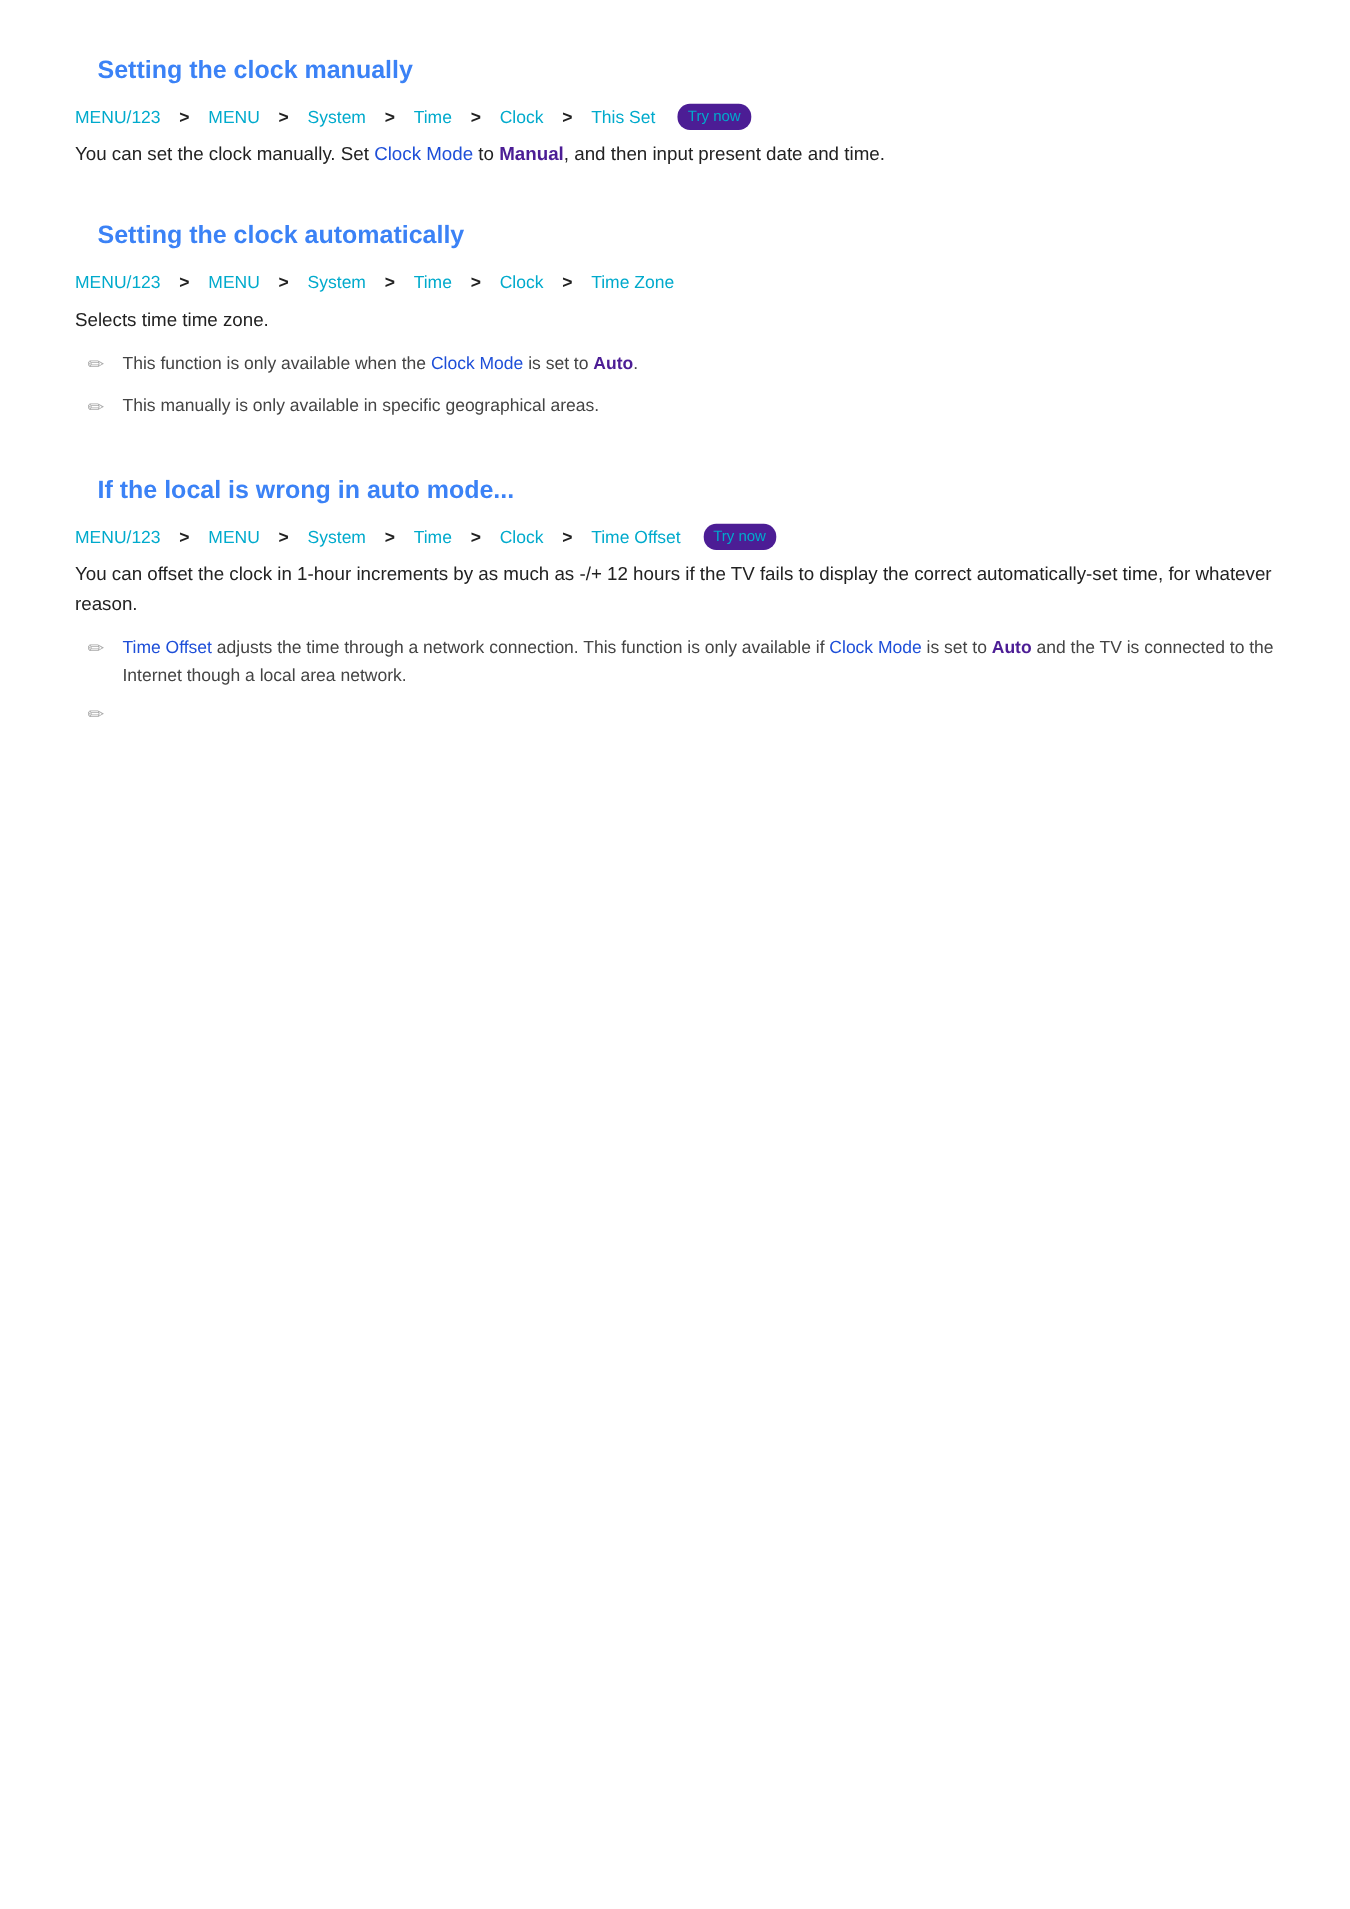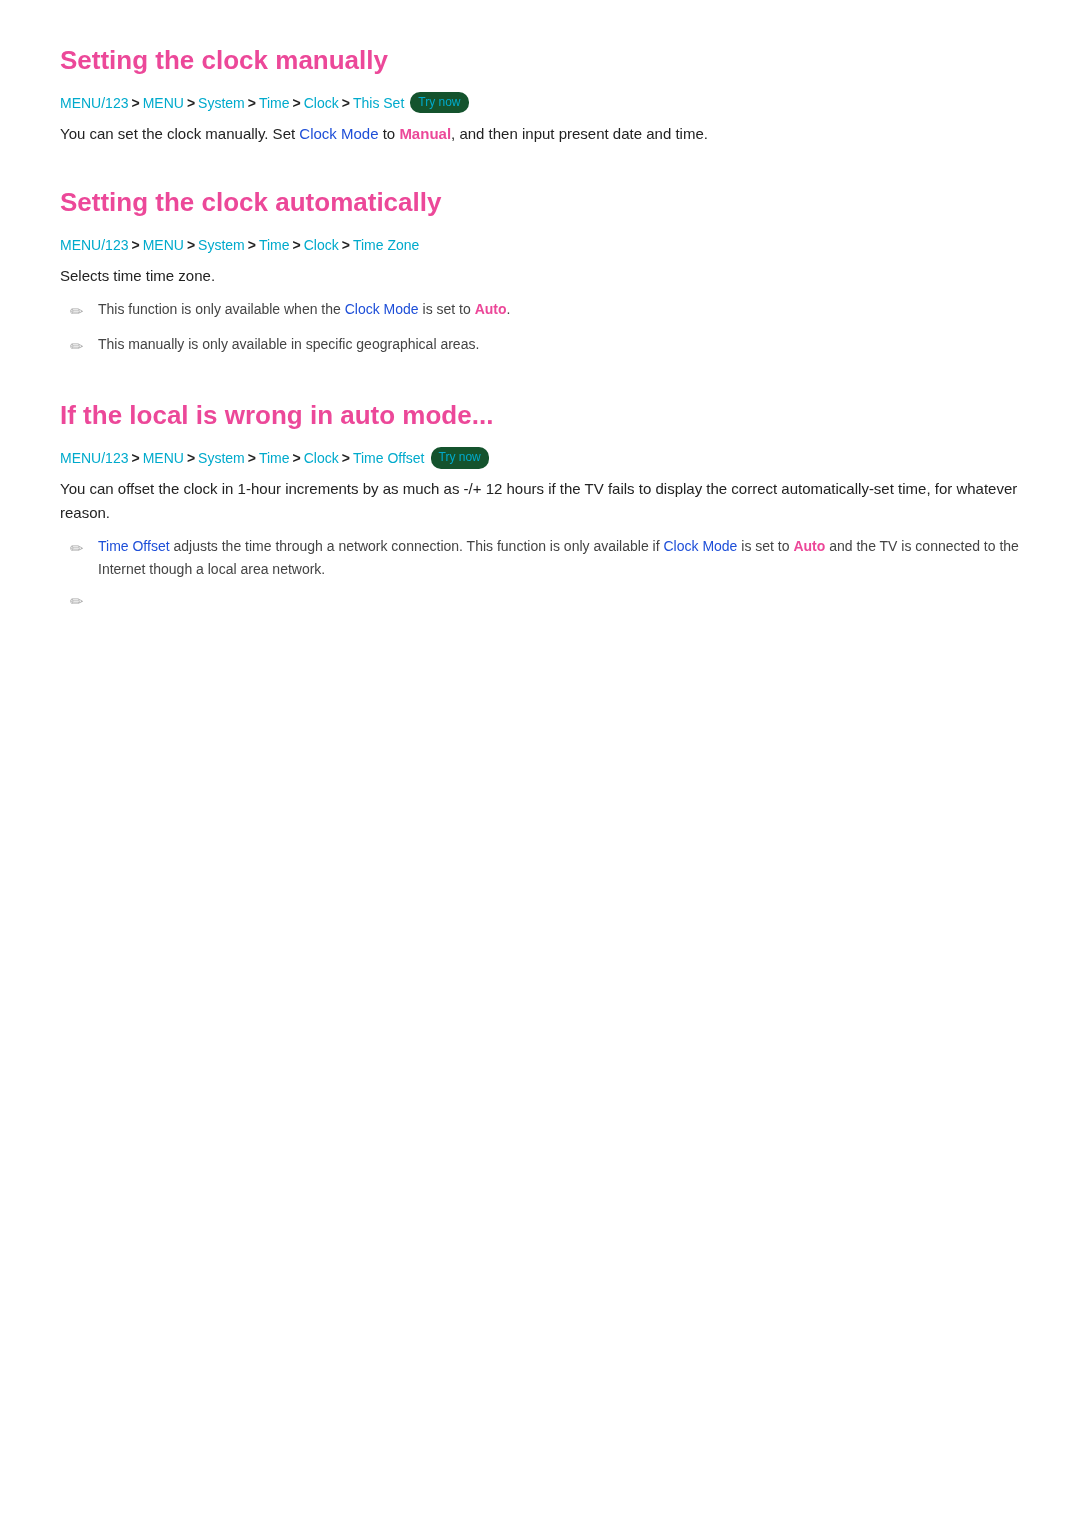--- a/index.html
+++ b/index.html
@@ -16,69 +16,70 @@
       padding: 40px 60px;
       max-width: 1080px;
       line-height: 1.6;
     }
 
     .section {
       margin-bottom: 36px;
     }
 
     .section-title {
-      font-size: 26px;
+      font-size: 20px;
       font-weight: bold;
-      color: #ec4899;
+      color: #3b82f6;
       margin-bottom: 10px;
+      margin-left: 18px;
     }
 
     .breadcrumb {
       font-size: 14px;
       color: #00aacc;
       margin-bottom: 8px;
       display: flex;
       align-items: center;
       flex-wrap: wrap;
-      gap: 0;
+      gap: 12px;
     }
 
     .breadcrumb span {
       color: #00aacc;
     }
 
     .breadcrumb .sep {
       color: #222222;
       margin: 0 3px;
       font-weight: bold;
     }
 
     .try-now {
       display: inline-block;
-      background: #14532d;
+      background: #4c1d95;
       color: #ffffff;
       font-size: 12px;
       padding: 1px 8px;
       border-radius: 10px;
       margin-left: 6px;
       font-weight: normal;
     }
 
     .body-text {
       font-size: 15px;
       color: #222222;
       margin-bottom: 10px;
     }
 
     .highlight-cyan {
       color: #1d4ed8;
     }
 
     .highlight-bold-cyan {
-      color: #ec4899;
+      color: #4c1d95;
       font-weight: bold;
     }
 
     .note-list {
       margin-top: 8px;
       margin-left: 10px;
     }
 
     .note-item {
       display: flex;

